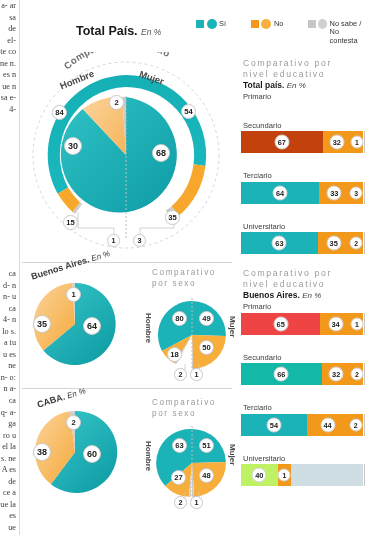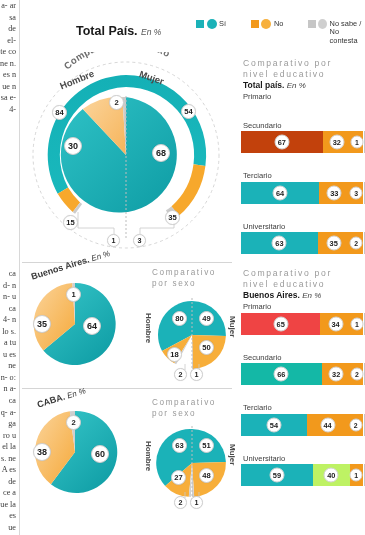--- a/index.html
+++ b/index.html
@@ -315,23 +315,20 @@
         <div class="seg sm" style="width:12%; background:#F2991C">
           <span class="num">2</span>
           </div>
         <div class="bar-strip" style="background:#C6C6C6"></div>
       </div>
     </div>
     <div class="bar-row">
       <div class="bar-cat">Universitario</div>
       <div class="bar-track">
         <div class="bar-bg"></div>
-        <div class="seg" style="width:59%; background:#1BB2B8">
-          <span class="num">59</span>
-          </div>
         <div class="seg" style="width:30%; background:#bef264">
           <span class="num">40</span>
           </div>
         <div class="seg sm" style="width:11%; background:#F2991C">
           <span class="num">1</span>
           </div>
         <div class="bar-strip" style="background:#C6C6C6"></div>
       </div>
     </div>
   </div>
@@ -405,21 +402,21 @@
 
     <path d="M 57 52 L 32.9 84.2 A 41 41 0 0 1 51.8 11.3 Z" fill="url(#orCB)"></path>
 
     <path d="M 57 52 L 51.8 11.3 A 41 41 0 0 1 57 11 Z" fill="#CFCFCF"></path>
   </svg>
   <div class="pie-title" style="left:36px; top:400px; transform:rotate(-17deg); transform-origin:left top;">
     <span>CABA.</span>
     <span class="en">En %</span>
   </div>
   <div class="badge b2" style="left:66px; top:415px;">2</div>
-  <div class="badge big" style="left:91px; top:445px;">60</div>
+  <div class="badge big" style="left:83px; top:445px;">60</div>
   <div class="badge big" style="left:33px; top:443px;">38</div>
 
   <div class="cmp-label" style="left:152px; top:398px; width:80px;">Comparativo por sexo</div>
 
   <svg style="position:absolute; left:152px; top:424px;" width="80" height="78" viewBox="0 0 80 78">
 
     <path d="M 40 39 L 40 5 A 34 34 0 0 0 13.2 62.0 Z" fill="#1BB2B8"></path>
     <path d="M 40 39 L 13.2 62.0 A 34 34 0 0 0 36.8 72.8 Z" fill="#F7AE3A"></path>
     <path d="M 40 39 L 36.8 72.8 A 34 34 0 0 0 38.9 73.0 Z" fill="#CFCFCF"></path>
 

